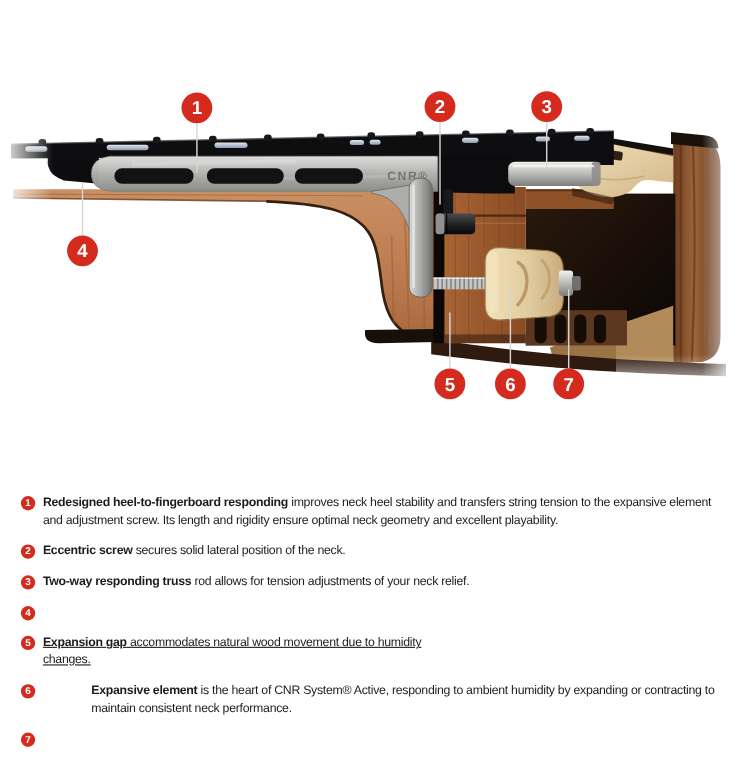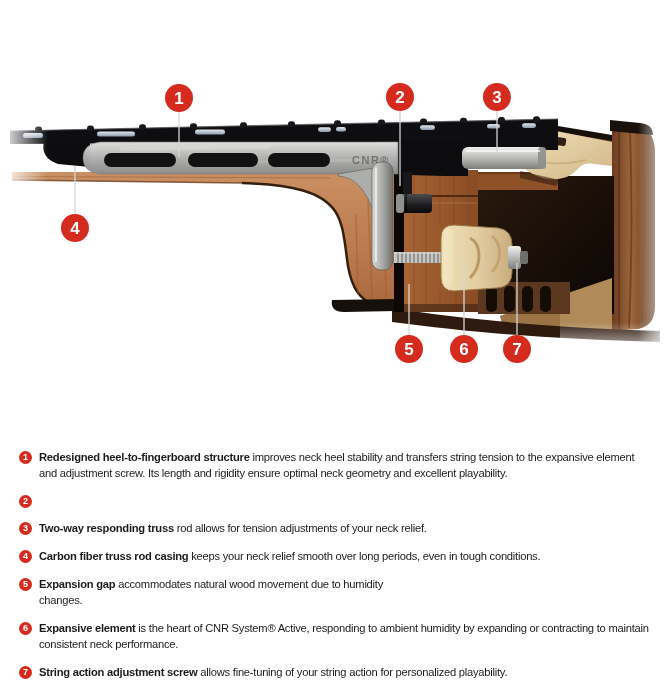--- a/index.html
+++ b/index.html
@@ -14,22 +14,22 @@
   .legend .num{
     flex:0 0 13px;width:13px;height:13px;border-radius:50%;
     background:#d52b1e;color:#fff;font-size:9px;font-weight:700;line-height:13px;
     text-align:center;margin:2px 7px 0 0;
   }
   .legend p{
     margin:0;font-size:11.2px;line-height:16px;letter-spacing:-0.25px;color:#1d1b1c;
   }
   .legend .ttl{font-weight:700;}
   .legend li.li-1 p{max-width:612px;}
-  .legend li.li-5 p{max-width:380px;}
-  .legend li.li-6 p{max-width:618px;}
+  .legend li.li-5 p{max-width:380px;text-decoration:underline;}
+  .legend li.li-6 p{max-width:618px;margin-left:44px;}
   .mark-num{fill:#ffffff;font-weight:700;font-size:17px;}
   .engrave{fill:#6a6a68;font-size:11px;font-weight:600;letter-spacing:1.5px;opacity:.85;}
 </style>
 </head>
 <body>
 
 <div class="stage">
 
   <svg class="photo" width="672" height="430" viewBox="0 0 672 430" xmlns="http://www.w3.org/2000/svg">
     <defs>
@@ -281,41 +281,40 @@
         <circle cx="517" cy="349" r="14" fill="#d52b1e"></circle>
         <text class="mark-num" x="517" y="355" text-anchor="middle">7</text>
       </g>
     </g>
   </svg>
 
   <div class="legend">
     <ul id="legend-list">
         <li class="li-1">
       <span class="num">1</span>
-      <p><span class="ttl">Redesigned heel-to-fingerboard structure</span><span class="rest"> improves neck heel stability and transfers string tension to the expansive element and adjustment screw. Its length and rigidity ensure optimal neck geometry and excellent playability.</span></p>
+      <p><span class="ttl">Redesigned heel-to-fingerboard responding</span><span class="rest"> improves neck heel stability and transfers string tension to the expansive element and adjustment screw. Its length and rigidity ensure optimal neck geometry and excellent playability.</span></p>
     </li>
         <li class="li-2">
       <span class="num">2</span>
+      <p><span class="ttl">Eccentric screw</span><span class="rest"> secures solid lateral position of the neck.</span></p>
     </li>
         <li class="li-3">
       <span class="num">3</span>
       <p><span class="ttl">Two-way responding truss</span><span class="rest"> rod allows for tension adjustments of your neck relief.</span></p>
     </li>
         <li class="li-4">
       <span class="num">4</span>
-      <p><span class="ttl">Carbon fiber truss rod casing</span><span class="rest"> keeps your neck relief smooth over long periods, even in tough conditions.</span></p>
     </li>
         <li class="li-5">
       <span class="num">5</span>
       <p><span class="ttl">Expansion gap</span><span class="rest"> accommodates natural wood movement due to humidity changes.</span></p>
     </li>
         <li class="li-6">
       <span class="num">6</span>
       <p><span class="ttl">Expansive element</span><span class="rest"> is the heart of CNR System® Active, responding to ambient humidity by expanding or contracting to maintain consistent neck performance.</span></p>
     </li>
         <li class="li-7">
       <span class="num">7</span>
-      <p><span class="ttl">String action adjustment screw</span><span class="rest"> allows fine-tuning of your string action for personalized playability.</span></p>
     </li>
       </ul>
   </div>
 
 </div>
 
 </body></html>

